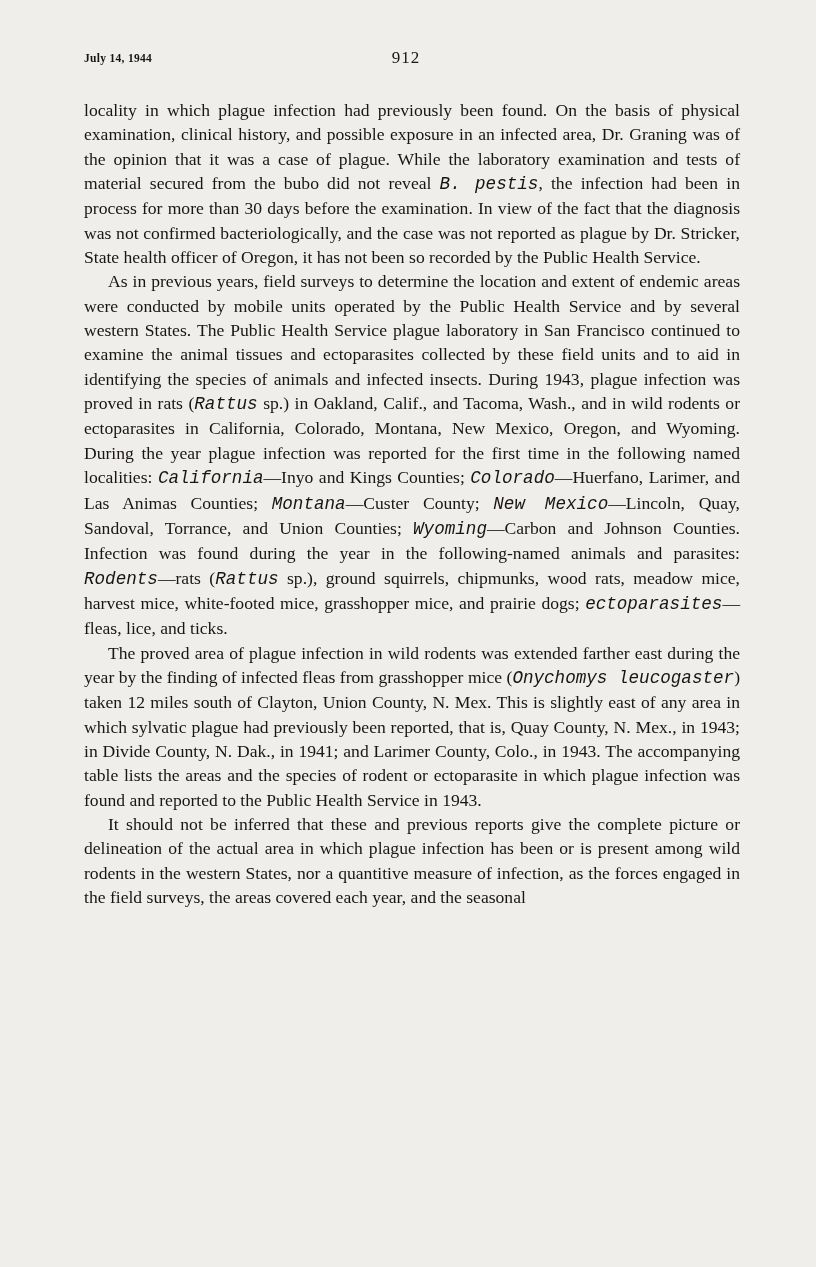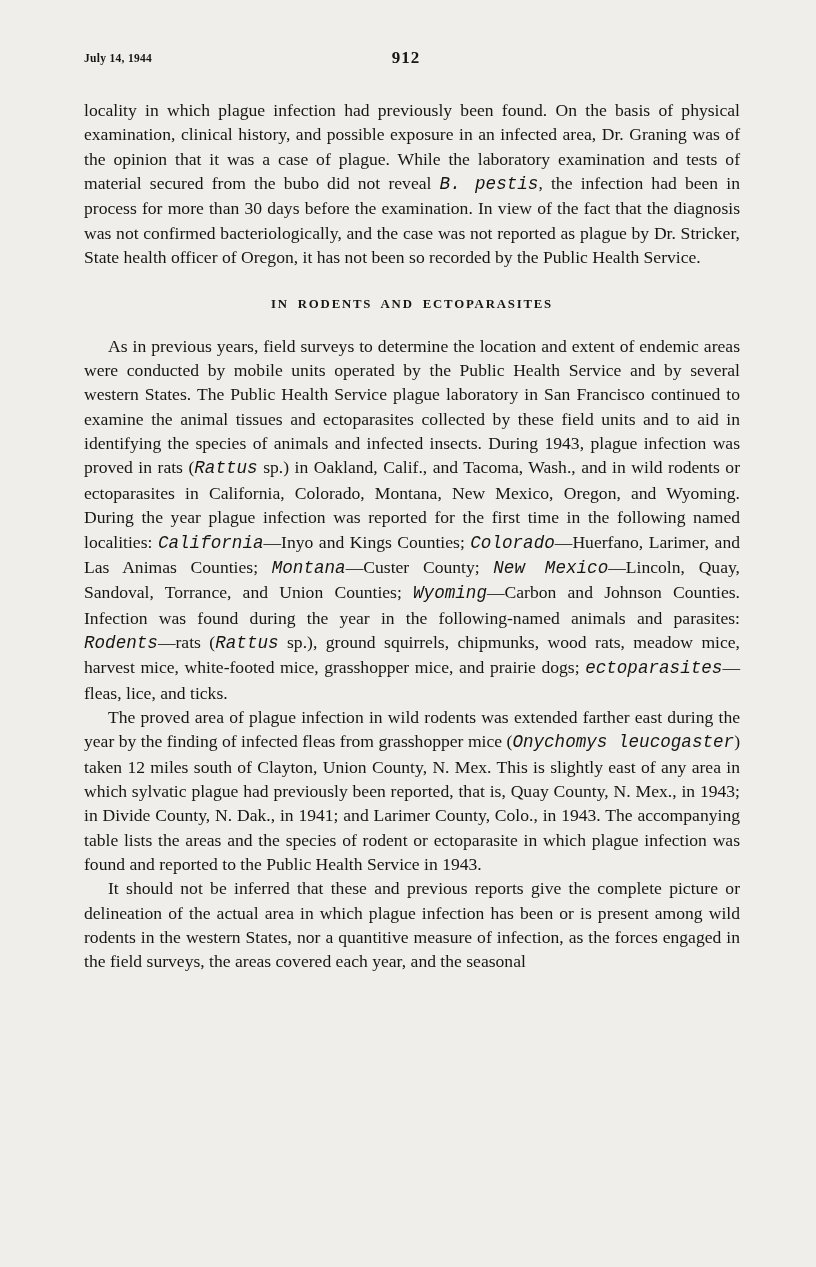--- a/index.html
+++ b/index.html
@@ -30,21 +30,21 @@
     font-weight: bold;
     letter-spacing: 0.3px;
   }
   .pageno {
     position: absolute;
     left: 0;
     right: 12px;
     top: 0;
     text-align: center;
     font-size: 17px;
-    font-weight: bold;
+    font-weight: normal;
     letter-spacing: 1px;
   }
   .content {
     margin-top: 26px;
     font-size: 17.6px;
     line-height: 24.35px;
     text-align: justify;
     text-justify: inter-word;
   }
   .content p {
@@ -69,21 +69,20 @@
 <div class="page">
 
   <div class="header">
     <span class="date">July 14, 1944</span>
     <span class="pageno">912</span>
   </div>
 
   <div class="content">
     <p class="no-indent"><span>locality in which plague infection had previously been found.  On the basis of physical examination, clinical history, and possible exposure in an infected area, Dr. Graning was of the opinion that it was a case of plague.  While the laboratory examination and tests of material secured from the bubo did not reveal </span><span class="italic">B. pestis</span><span>, the infection had been in process for more than 30 days before the examination.  In view of the fact that the diagnosis was not confirmed bacteriologically, and the case was not reported as plague by Dr. Stricker, State health officer of Oregon, it has not been so recorded by the Public Health Service.</span></p>
 
-    <h3 class="section">IN RODENTS AND ECTOPARASITES</h3>
 
     <p><span>As in previous years, field surveys to determine the location and extent of endemic areas were conducted by mobile units operated by the Public Health Service and by several western States.  The Public Health Service plague laboratory in San Francisco continued to examine the animal tissues and ectoparasites collected by these field units and to aid in identifying the species of animals and infected insects.  During 1943, plague infection was proved in rats (</span><span class="italic">Rattus</span><span> sp.) in Oakland, Calif., and Tacoma, Wash., and in wild rodents or ectoparasites in California, Colorado, Montana, New Mexico, Oregon, and Wyoming.  During the year plague infection was reported for the first time in the following named localities: </span><span class="italic">California</span><span>—Inyo and Kings Counties; </span><span class="italic">Colorado</span><span>—Huerfano, Larimer, and Las Animas Counties; </span><span class="italic">Montana</span><span>—Custer County; </span><span class="italic">New Mexico</span><span>—Lincoln, Quay, Sandoval, Torrance, and Union Counties; </span><span class="italic">Wyoming</span><span>—Carbon and Johnson Counties.  Infection was found during the year in the following-named animals and parasites: </span><span class="italic">Rodents</span><span>—rats (</span><span class="italic">Rattus</span><span> sp.), ground squirrels, chipmunks, wood rats, meadow mice, harvest mice, white-footed mice, grasshopper mice, and prairie dogs; </span><span class="italic">ectoparasites</span><span>—fleas, lice, and ticks.</span></p>
 
     <p><span>The proved area of plague infection in wild rodents was extended farther east during the year by the finding of infected fleas from grasshopper mice (</span><span class="italic">Onychomys leucogaster</span><span>) taken 12 miles south of Clayton, Union County, N. Mex.  This is slightly east of any area in which sylvatic plague had previously been reported, that is, Quay County, N. Mex., in 1943; in Divide County, N. Dak., in 1941; and Larimer County, Colo., in 1943.  The accompanying table lists the areas and the species of rodent or ectoparasite in which plague infection was found and reported to the Public Health Service in 1943.</span></p>
 
     <p><span>It should not be inferred that these and previous reports give the complete picture or delineation of the actual area in which plague infection has been or is present among wild rodents in the western States, nor a quantitive measure of infection, as the forces engaged in the field surveys, the areas covered each year, and the seasonal</span></p>
   </div>
 
 </div>
 

